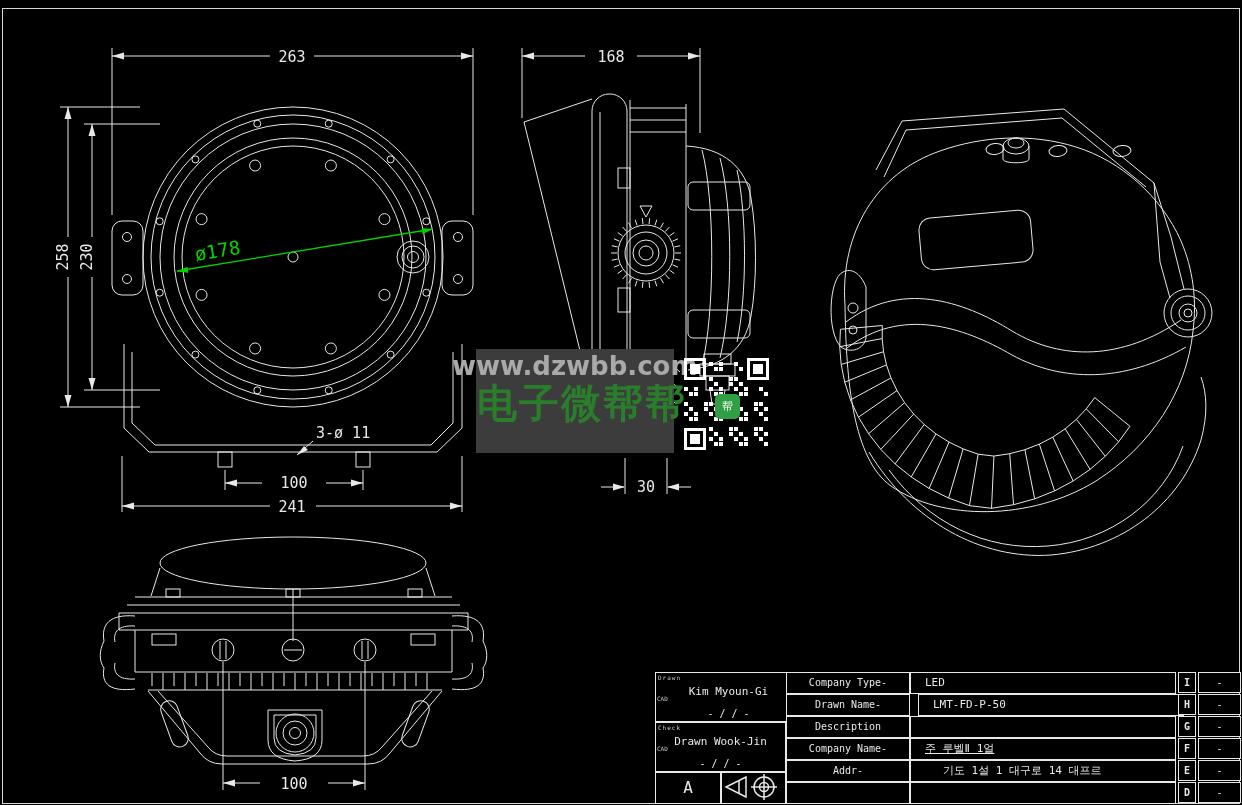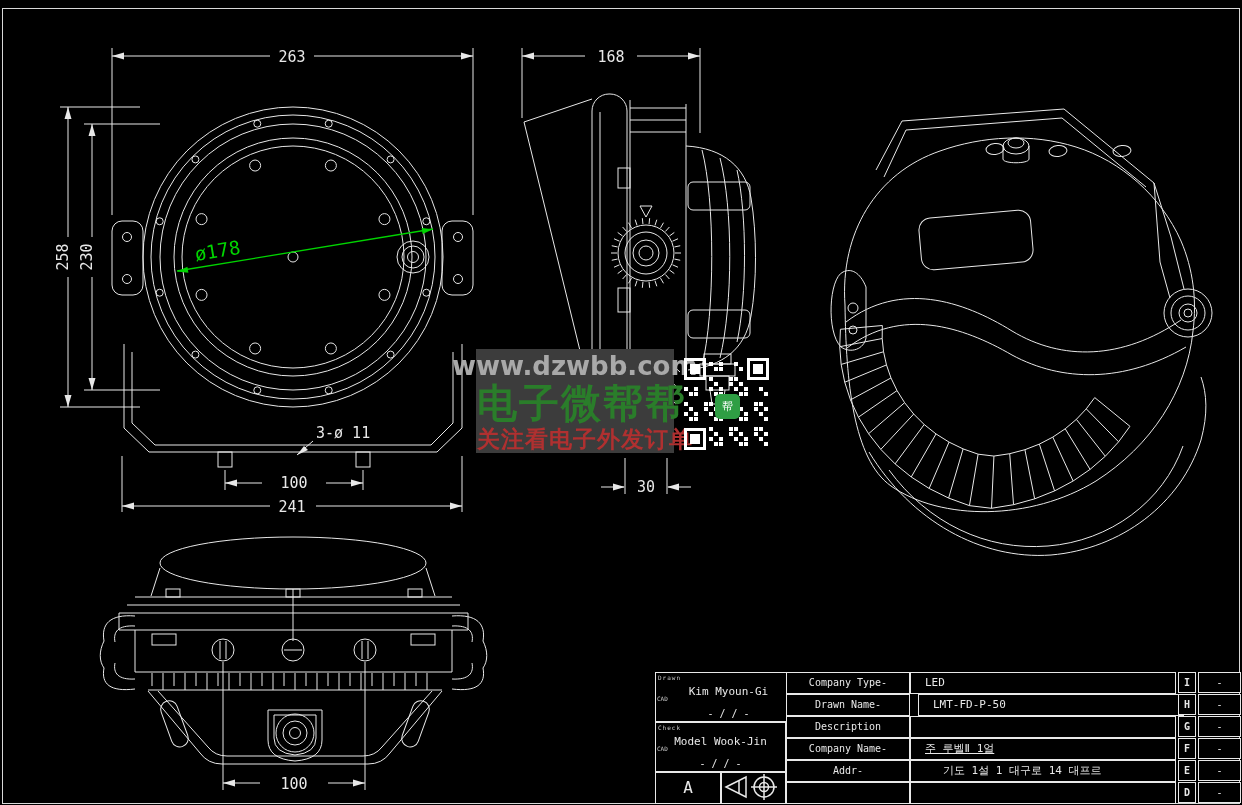--- a/index.html
+++ b/index.html
@@ -404,21 +404,20 @@
     <polygon class="warr" points="223,783 235,779.5 235,786.5"></polygon>
         <polygon class="warr" points="365,783 353,779.5 353,786.5"></polygon>
     <text class="dtx" x="294" y="789" text-anchor="middle">100</text>
   </g>
 </svg>
 
 
 <div class="wm-band"></div>
 <div class="wm-url">www.dzwbb.com</div>
 <div class="wm-brand">电子微帮帮</div>
-<div class="wm-slogan">关注看电子外发订单</div>
 <div id="qr">
   <div class="finder" style="left:0;top:0">
         <i></i>
       </div>
   <div class="finder" style="right:0;top:0">
         <i></i>
       </div>
   <div class="finder" style="left:0;bottom:0">
         <i></i>
       </div>
@@ -505,21 +504,21 @@
 <div id="titleblock">
   <div class="cell" style="left:1px;top:2px;width:147px;height:50px;">
     <span class="tb-mini">Drawn</span>
     <span class="tb-cad">CAD</span>
     <div class="tb-name">Kim Myoun-Gi</div>
     <div class="tb-date">- / / -</div>
   </div>
   <div class="cell" style="left:1px;top:52px;width:131px;height:50px;">
     <span class="tb-mini">Check</span>
     <span class="tb-cad">CAD</span>
-    <div class="tb-name">Model Wook-Jin</div>
+    <div class="tb-name">Drawn Wook-Jin</div>
     <div class="tb-date">- / / -</div>
   </div>
   <div class="cell tb-sheet" style="left:1px;top:102px;width:66px;height:32px;">A</div>
   <div class="cell" style="left:67px;top:102px;width:65px;height:32px;">
     <svg width="60" height="28" viewBox="0 0 60 28">
       <g style="fill:none;stroke:#e8e8e8;stroke-width:1.5">
         <path d="M4,14 L24,4 L24,24 Z"></path>
         <line x1="17" y1="7.5" x2="17" y2="20.5"></line>
         <circle cx="42" cy="14" r="10"></circle>
             <circle cx="42" cy="14" r="4.5"></circle>

